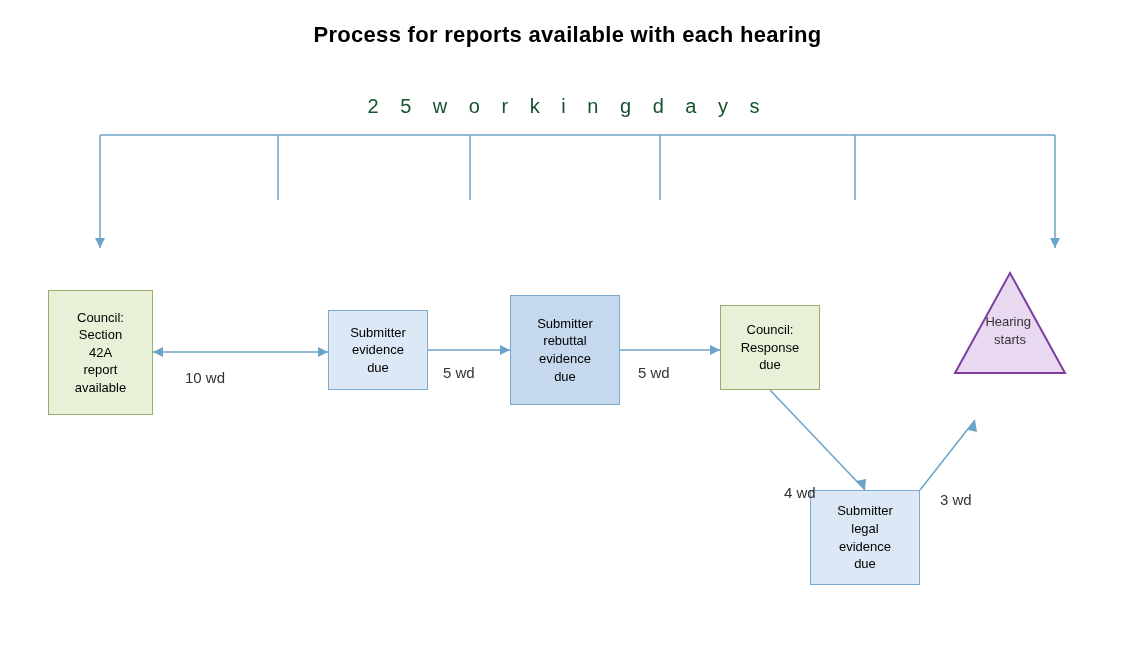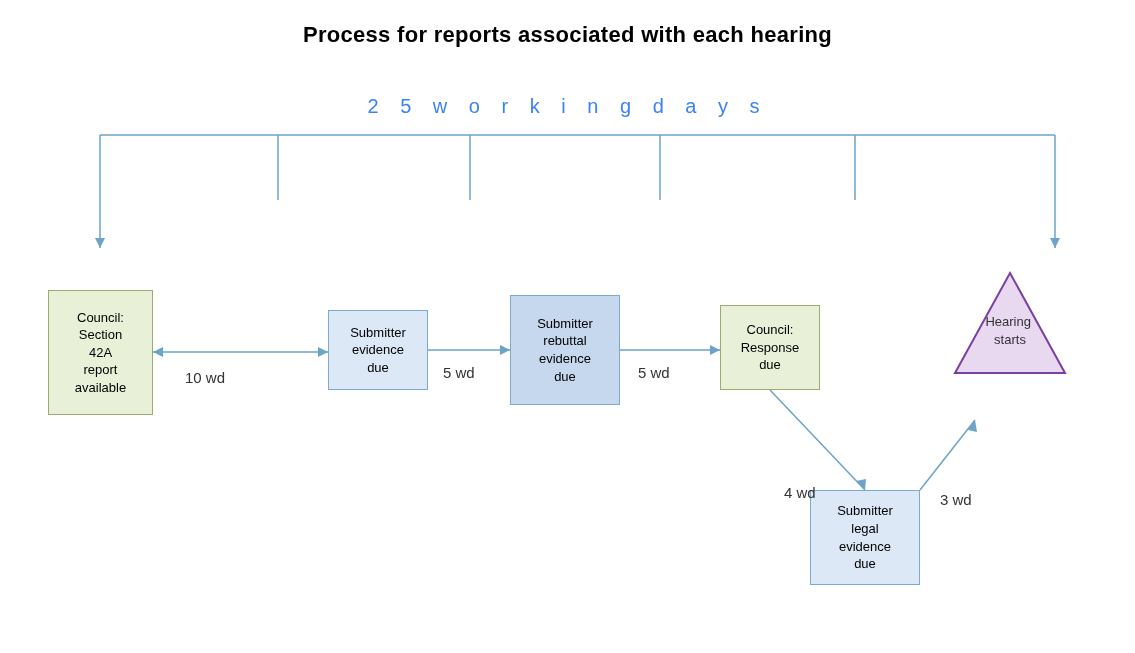--- a/index.html
+++ b/index.html
@@ -24,21 +24,21 @@
       letter-spacing: 0.3px;
     }
     .timeline-label {
       position: absolute;
       top: 95px;
       left: 0;
       width: 1135px;
       text-align: center;
       font-size: 20px;
       letter-spacing: 8px;
-      color: #3b82f6;
+      color: #14532d;
     }
     svg.diagram-svg {
       position: absolute;
       top: 0;
       left: 0;
       width: 1135px;
       height: 653px;
     }
     
     .box {
@@ -74,21 +74,21 @@
       font-size: 15px;
       color: #333;
       margin-top: 44px;
     }
   </style>
 </head>
 <body>
 
 <div class="diagram-container">
 
-  <div class="title">Process for reports associated with each hearing</div>
+  <div class="title">Process for reports available with each hearing</div>
 
   <div class="timeline-label">2 5   w o r k i n g   d a y s</div>
 
   <svg class="diagram-svg">
 
     <line x1="100" y1="135" x2="1055" y2="135" stroke="#6ba3c9" stroke-width="1.5"></line>
 
     <line x1="100" y1="135" x2="100" y2="248" stroke="#6ba3c9" stroke-width="1.5"></line>
 
     <line x1="278" y1="135" x2="278" y2="200" stroke="#6ba3c9" stroke-width="1.5"></line>

